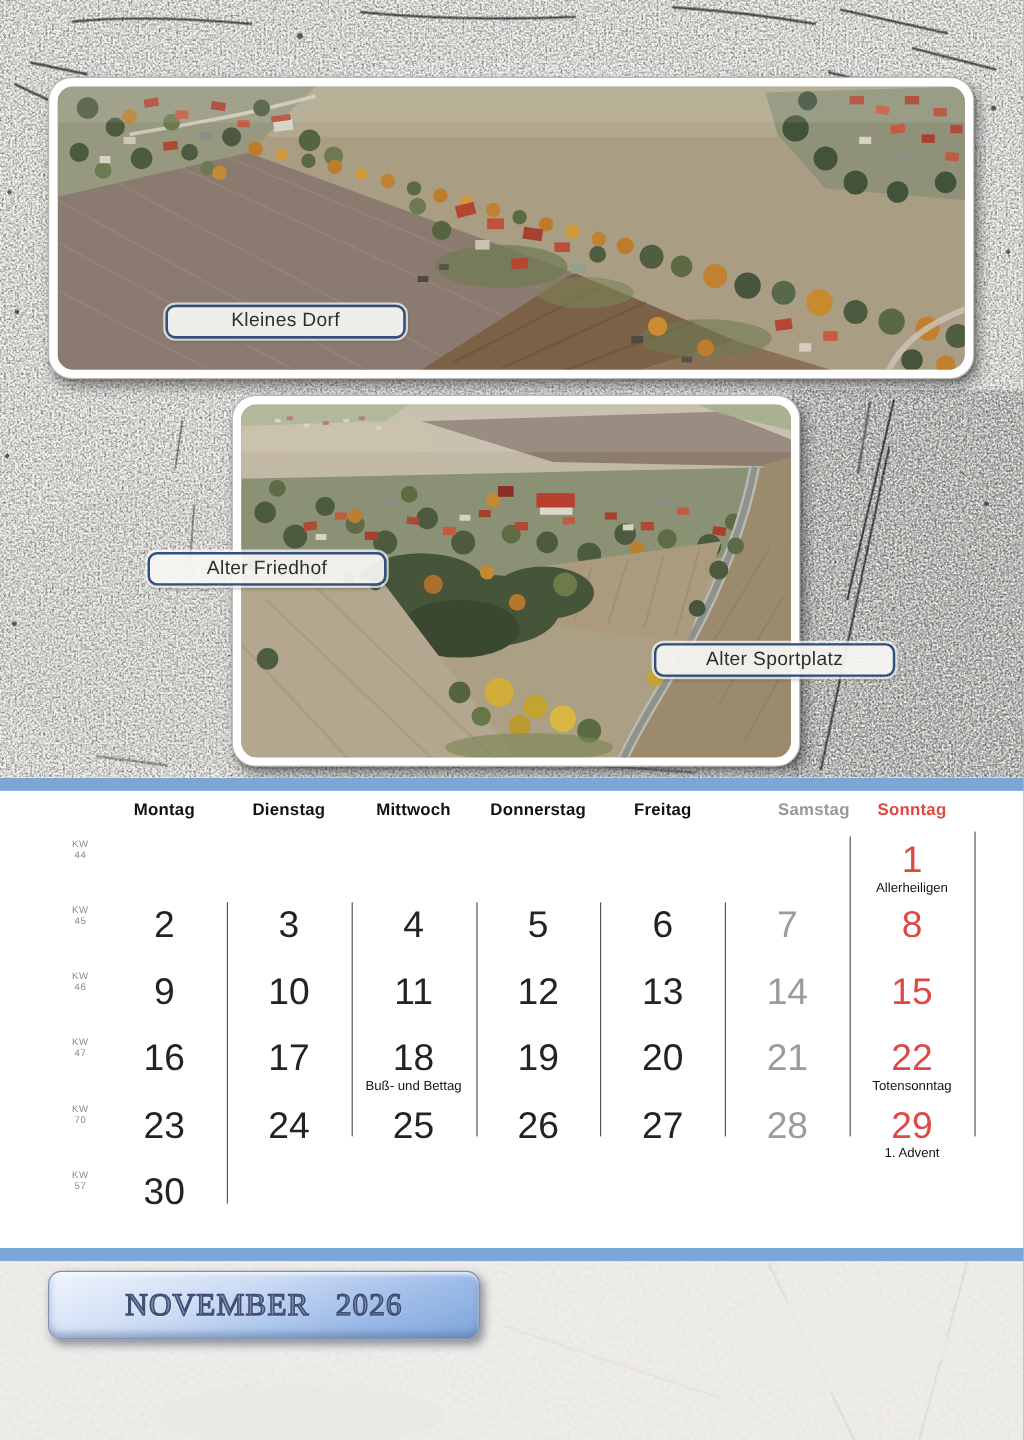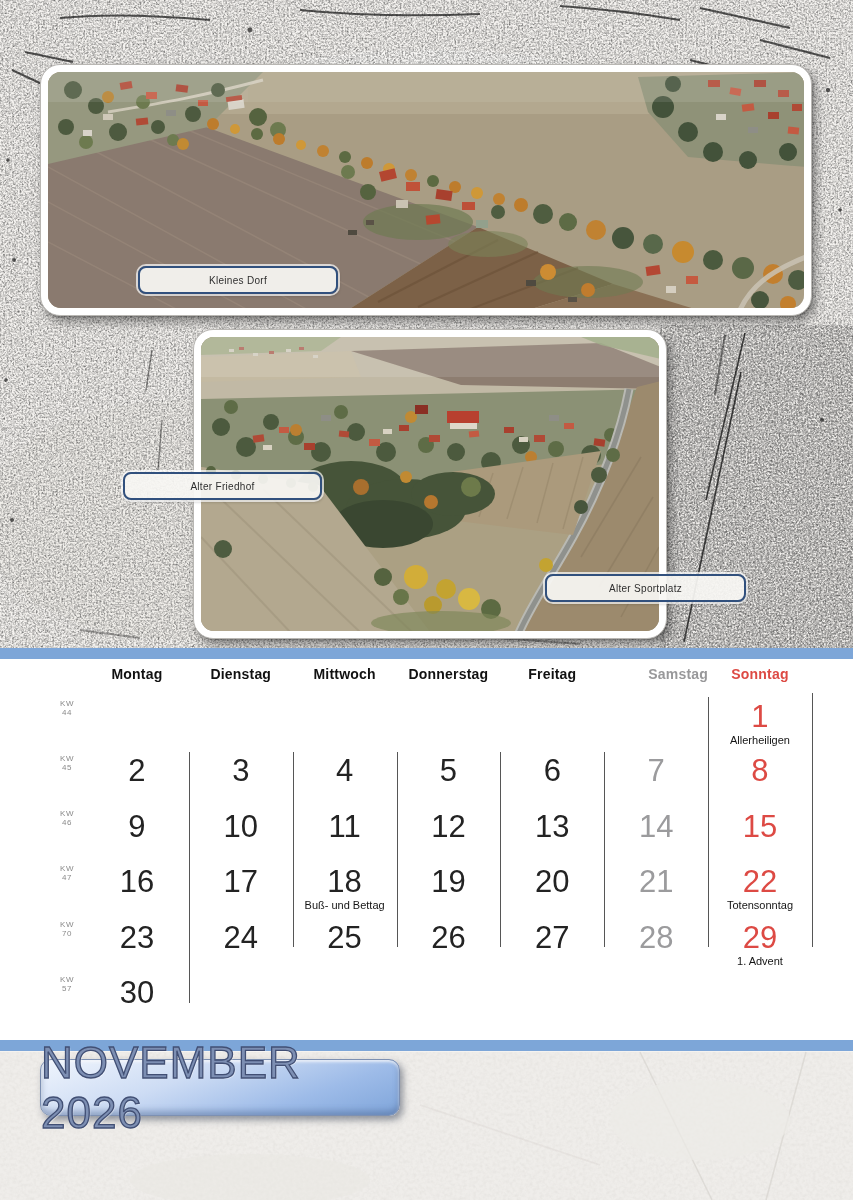--- a/index.html
+++ b/index.html
@@ -24,25 +24,25 @@
   #photo1 { left:40px; top:64px; width:772px; height:252px; }
   #photo2 { left:193px; top:329px; width:474px; height:310px; }
 
   
   .pic-label {
     position:absolute; z-index:5; height:28px;
     background:rgba(247,246,243,.93);
     border:2px solid #31507d; border-radius:8px;
     box-shadow:0 0 0 2px rgba(255,255,255,.7), 1px 2px 3px rgba(0,0,0,.25);
     display:flex; align-items:center; justify-content:center;
-    font-size:10px; color:#2e2e2e; letter-spacing:.3px;margin-top:12px;
+    font-size:16px; color:#2e2e2e; letter-spacing:.3px;
   }
   #label-kleines-dorf   { left:138px; top:254px; width:200px; }
   #label-alter-friedhof { left:123px; top:460px; width:199px; }
-  #label-alter-sportplatz{ left:545px; top:562px; width:201px; }
+  #label-alter-sportplatz{ left:545px; top:536px; width:201px; }
 
   
   .cal-bg { position:absolute; left:0; top:648px; width:853px; height:392px; background:#ffffff; z-index:1; }
   .accent-bar { position:absolute; left:0; width:853px; height:11px; z-index:3; }
   #bar-top { top:648px; }
   #bar-bottom { top:1040px; }
 
   .wk-header {
     position:absolute; left:85px; top:666px; width:727px; height:20px; z-index:4;
     display:flex;
@@ -71,23 +71,24 @@
 
   
   .month-badge {
     position:absolute; left:40px; top:1059px; width:360px; height:57px; z-index:4;
     border-radius:11px; border:1px solid #7d90b2;
     background:linear-gradient(160deg,#f0f5fd 0%,#cddcf4 38%,#9dbbe8 72%,#7fa5da 100%);
     box-shadow:3px 4px 7px rgba(50,60,80,.5), inset 0 -4px 6px rgba(70,95,140,.45), inset 0 2px 3px rgba(255,255,255,.8);
     display:flex; align-items:center; justify-content:center;
   }
   .month-badge span {
-    font-size:44px; letter-spacing:1px; word-spacing:14px;
+    font-size:26px; letter-spacing:1px; word-spacing:14px;
     color:#7d8fb3; -webkit-text-stroke:1.3px #414f74;
     text-shadow:1px 1px 1px rgba(255,255,255,.55);
+    font-family:Liberation Serif, serif;
   }
   .org-line {
     position:absolute; left:0; top:1126px; width:440px; z-index:4;
     text-align:center; font-size:15px; color:#2f2f2f; letter-spacing:.4px;
   }
   .site-link {
     position:absolute; left:0; top:1145px; width:440px; z-index:4; text-align:center;
   }
   .site-link a { font-size:16px; color:#1f3864; text-decoration:underline; letter-spacing:.4px; }
 </style>

